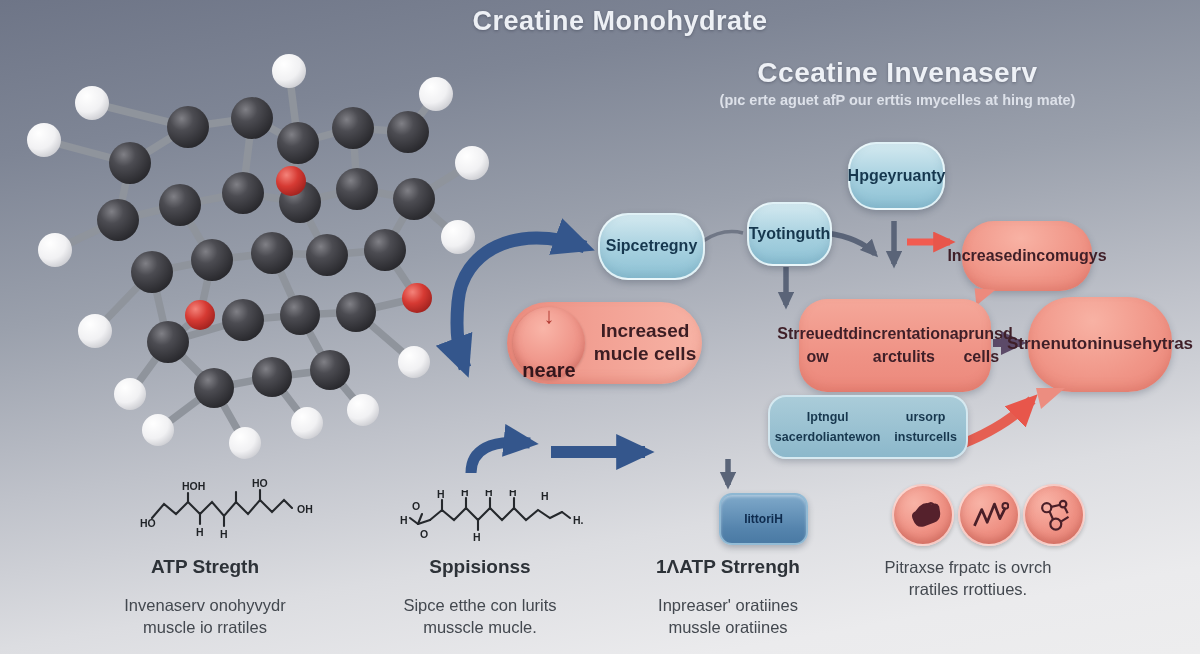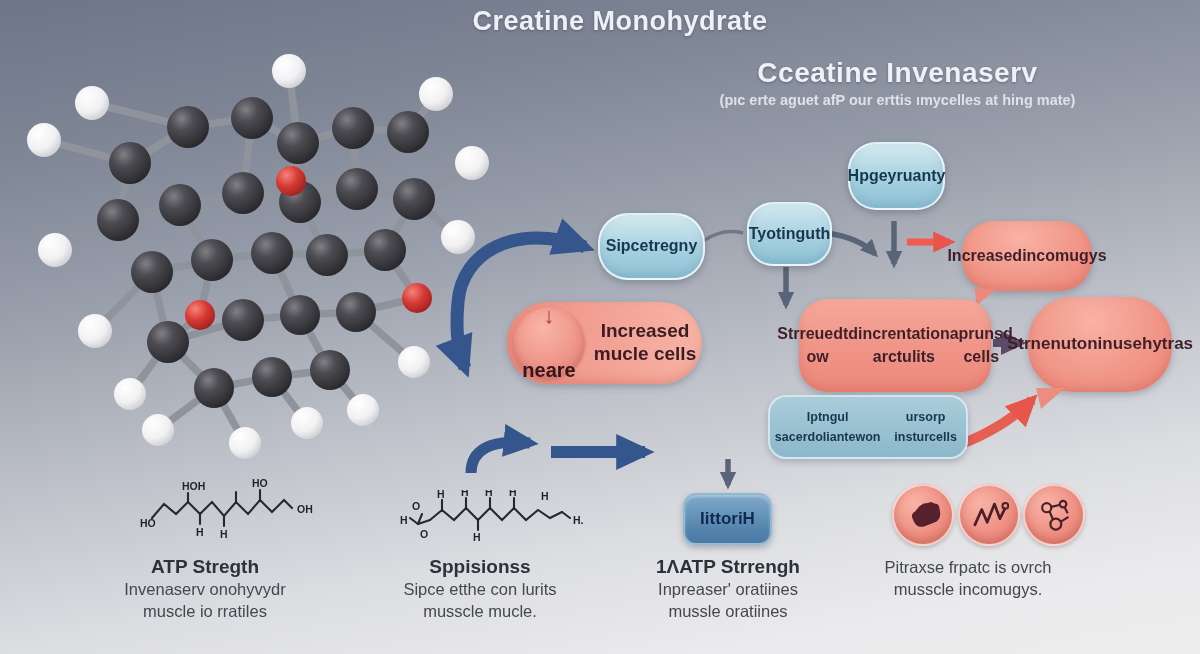--- a/index.html
+++ b/index.html
@@ -33,30 +33,30 @@
     box-shadow:inset 0 -4px 8px rgba(170,65,55,.35),0 1px 3px rgba(0,0,0,.18);
     display:flex;flex-direction:column;align-items:center;justify-content:center;}
   .neare-arrow{font-size:22px;line-height:1;color:#b23a32;font-weight:bold;}
   .neare-label{font-size:20px;font-weight:bold;color:#33161c;margin-top:32px;}
   .pill-text{position:absolute;left:86px;top:0;height:100%;width:104px;display:flex;flex-direction:column;
     justify-content:center;text-align:center;font-size:19px;font-weight:bold;color:#3c1d23;line-height:1.2;}
   #box-streu{left:799px;top:299px;width:192px;height:93px;border-radius:28px;font-size:16px;line-height:1.4;
     background:linear-gradient(180deg,#f5a89a 0%,#ef9285 60%,#ec897c 100%);}
   #box-iptn{left:739px;top:395px;width:196px;height:60px;border-radius:18px;font-size:12.5px;line-height:1.6;color:#17374e;
     background:linear-gradient(180deg,#aaccd9 0%,#8cb8cb 100%);border:2px solid rgba(225,240,246,.8);box-shadow:0 3px 6px rgba(40,50,70,.25);margin-left:29px;}
-  #btn-iitt{left:683px;top:493px;width:85px;height:48px;border-radius:13px;font-size:17px;color:#0e2b4e;
+  #btn-iitt{left:719px;top:493px;width:85px;height:48px;border-radius:13px;font-size:12px;color:#0e2b4e;
     background:linear-gradient(180deg,#7fa9ca 0%,#5584ad 70%,#4a7aa4 100%);
     border:2px solid rgba(150,190,215,.9);box-shadow:0 3px 6px rgba(40,50,70,.3),inset 0 2px 3px rgba(255,255,255,.35);}
   .picon{position:absolute;width:58px;height:58px;border-radius:50%;
     background:radial-gradient(circle at 35% 30%,#f8b3a6 0%,#ef9184 55%,#e57f72 100%);
     border:2px solid rgba(255,255,255,.55);box-shadow:inset 0 -4px 8px rgba(160,60,50,.35),0 2px 4px rgba(0,0,0,.2);
     display:flex;align-items:center;justify-content:center;}
   #pi1{left:892px;top:484px;} #pi2{left:958px;top:484px;} #pi3{left:1023px;top:484px;}
   .fcol{position:absolute;text-align:center;}
-  .fcol .ft{font-size:19px;font-weight:bold;color:#2d3238;margin-bottom:0;}
+  .fcol .ft{font-size:19px;font-weight:bold;color:#2d3238;margin-bottom:16px;}
   .fcol .fl{font-size:16.5px;line-height:1.35;color:#43484f;}
   #fc1{left:85px;top:556px;width:240px;} #fc2{left:360px;top:556px;width:240px;}
   #fc3{left:608px;top:556px;width:240px;} #fc4{left:840px;top:556px;width:256px;}
   .fml{position:absolute;}
   .fml text{font-size:10.5px;font-weight:bold;fill:#1f2226;}
   .fml path,.fml polyline,.fml line{stroke:#25282c;stroke-width:2.1;fill:none;stroke-linecap:round;}
 </style>
 </head>
 <body>
 
@@ -329,16 +329,16 @@
     <div class="fl">Sipce etthe con lurits</div>
     <div class="fl">musscle mucle.</div>
   </div>
   <div class="fcol" id="fc3">
     <div class="ft">1ΛATP Strrengh</div>
     <div class="fl">Inpreaser' oratiines</div>
     <div class="fl">mussle oratiines</div>
   </div>
   <div class="fcol" id="fc4">
     <div class="fl">Pitraxse frpatc is ovrch</div>
-    <div class="fl">musscle incomugys.</div>
+    <div class="fl">rratiles rrottiues.</div>
   </div>
 
 </div>
 
 </body></html>

